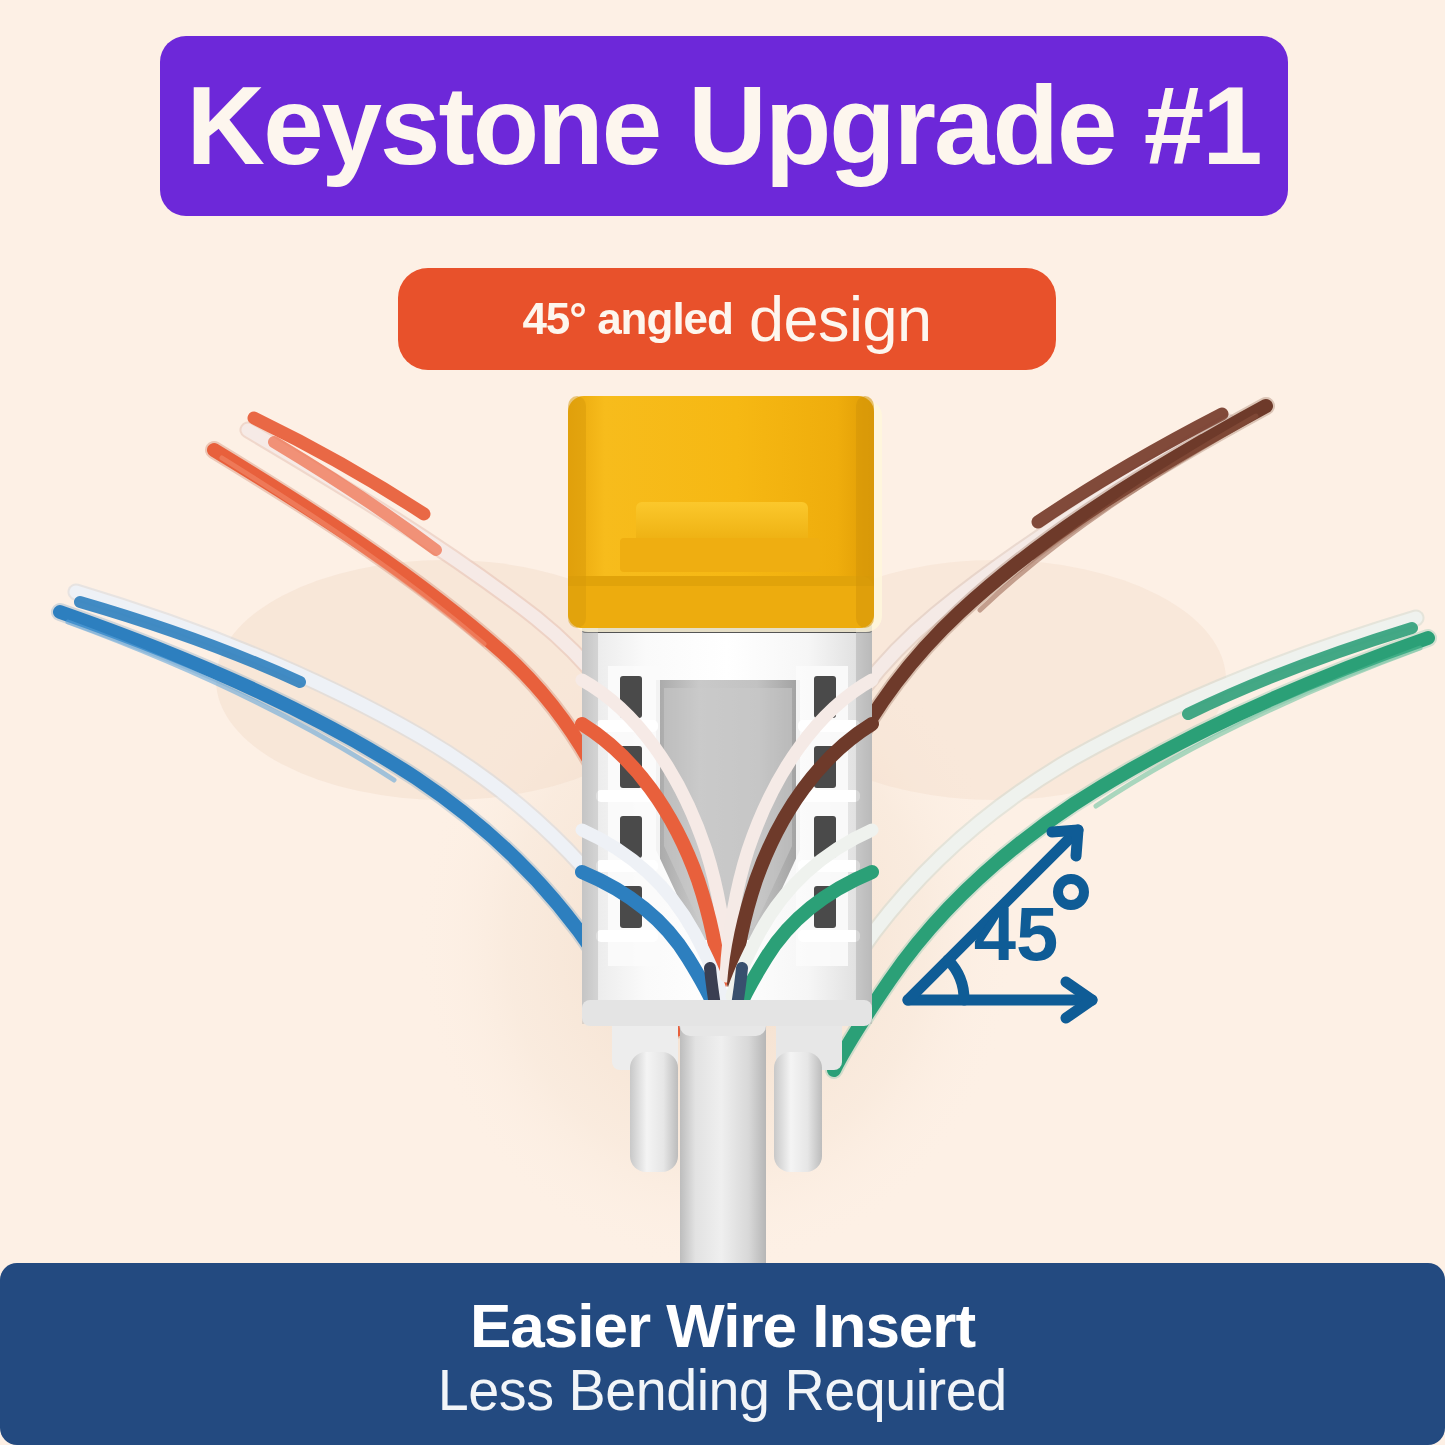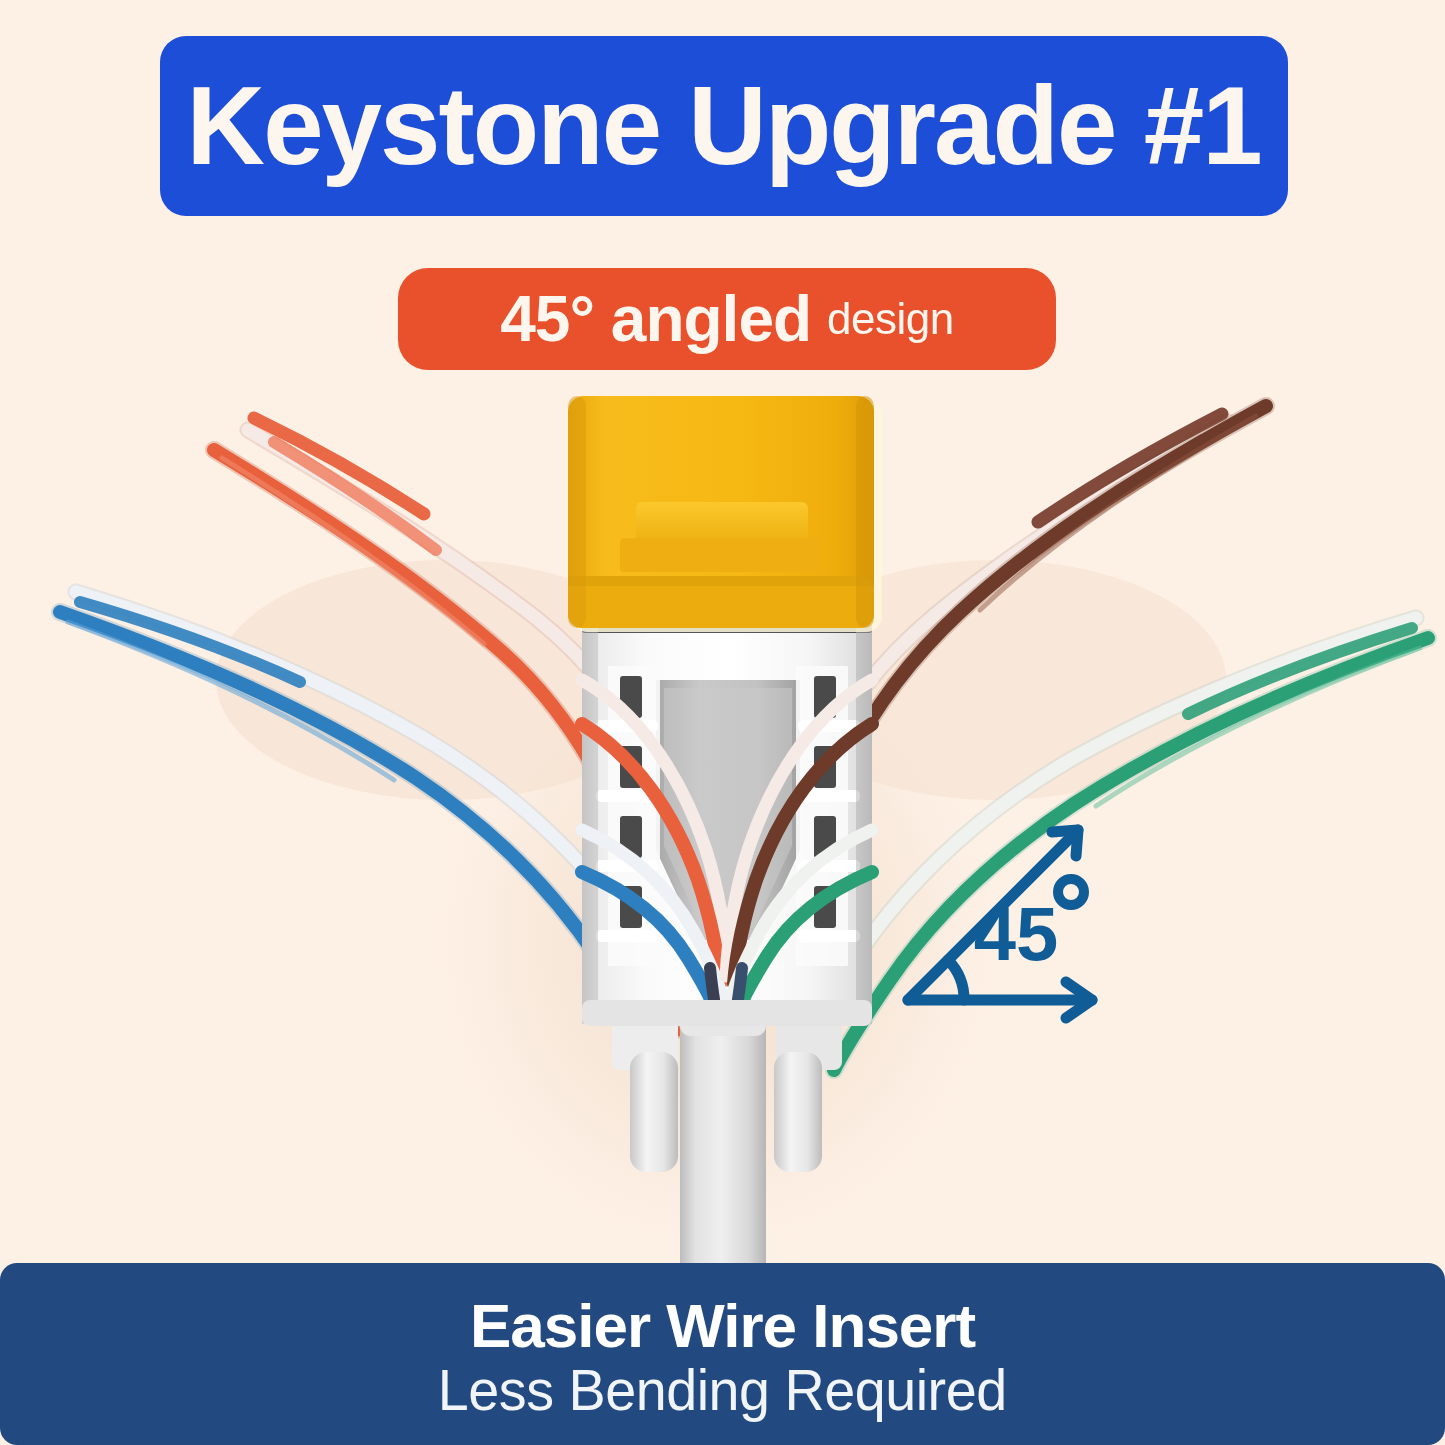--- a/index.html
+++ b/index.html
@@ -18,21 +18,21 @@
     background: #FDF0E5;
   }
 
   
   #header-banner {
     position: absolute;
     left: 160px;
     top: 36px;
     width: 1128px;
     height: 180px;
-    background: #1d4ed8;
+    background: #6d28d9;
     border-radius: 26px;
     display: flex;
     align-items: center;
     justify-content: center;
     box-sizing: border-box;
   }
   #header-title {
     color: #FDF6EE;
     font-family: "Liberation Sans", sans-serif;
     font-weight: bold;
@@ -54,29 +54,29 @@
     border-radius: 30px;
     display: flex;
     align-items: center;
     justify-content: center;
     gap: 0px;
     box-sizing: border-box;
   }
   #angle-badge .bold-part {
     color: #FDF6EE;
     font-weight: bold;
-    font-size: 64px;
+    font-size: 44px;
     line-height: 1;
     letter-spacing: -1px;
     white-space: nowrap;
   }
   #angle-badge .light-part {
     color: #FDF6EE;
     font-weight: normal;
-    font-size: 44px;
+    font-size: 63px;
     line-height: 1;
     letter-spacing: -0.5px;
     white-space: nowrap;
     padding-left: 16px;
   }
 
   
   #product-stage {
     position: absolute;
     left: 16px;

